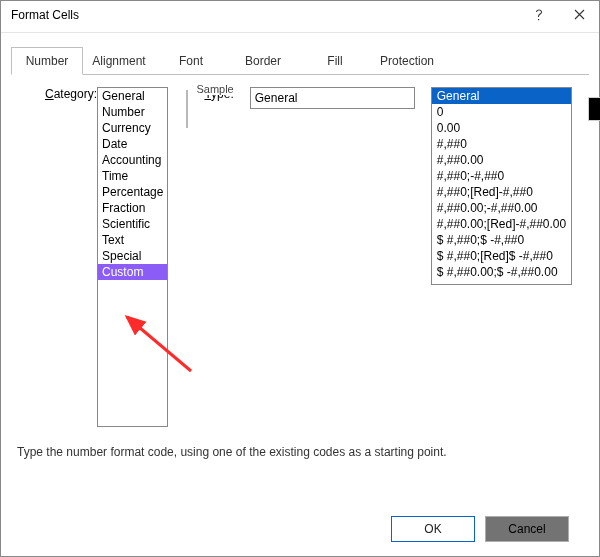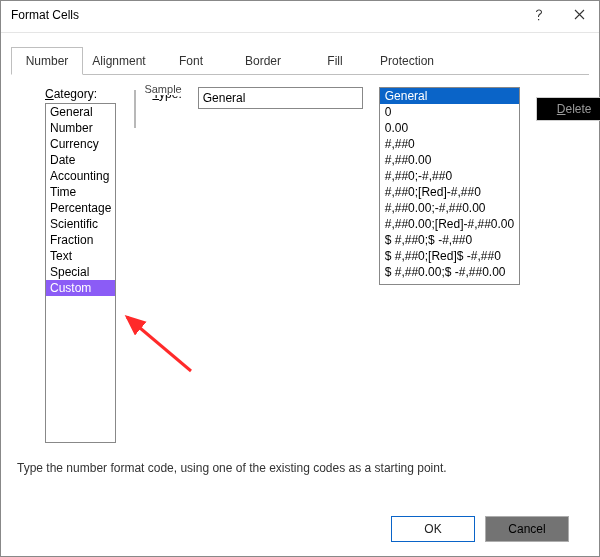--- a/index.html
+++ b/index.html
@@ -7,21 +7,21 @@
   .window { width: 600px; height: 557px; border: 1px solid #888; position: relative; display: flex; flex-direction: column; background: #fff; }
   .titlebar { height: 32px; display: flex; align-items: center; padding: 0 0 4px 10px; border-bottom: 1px solid #e5e5e5; }
   .titlebar .title { flex: 1; font-size: 12px; }
   .titlebar .tbbtn { width: 40px; height: 32px; display: flex; align-items: center; justify-content: center; color: #333; }
   .tabs { display: flex; margin: 14px 10px 0 10px; }
   .tab { padding: 6px 0; width: 72px; text-align: center; border: 1px solid transparent; border-bottom: none; color: #333; cursor: pointer; position: relative; }
   .tab.active { border: 1px solid #bfbfbf; border-bottom: 1px solid #fff; background: #fff; z-index: 2; }
   .tabline { height: 1px; background: #bfbfbf; margin: -1px 10px 0 10px; z-index: 1; }
   .body { flex: 1; padding: 12px 16px 0 16px; display: flex; flex-direction: column; }
   .row1 { display: flex; gap: 18px; }
-  .col-left { width: 165px; display: flex; flex-direction: column; padding-left: 28px; }
+  .col-left { width: 165px; display: flex; flex-direction: row; padding-left: 28px; }
   .col-right { flex: 1; display: flex; flex-direction: row; gap: 16px; }
   .lbl { margin-bottom: 2px; }
   .underline-first::first-letter { text-decoration: underline; }
   .listbox { border: 1px solid #888; height: 340px; overflow-y: scroll; background: #fff; }
   .listbox .item { padding: 1px 4px; cursor: default; white-space: nowrap; }
   .listbox .item.selected { background: #8b5cf6; color: #fff; }
   .sample-box { border: 1px solid #b8b8b8; height: 38px; margin-top: 3px; margin-bottom: 10px; position: relative; }
   .sample-box .sample-lbl { position: absolute; top: -8px; left: 6px; background: #fff; padding: 0 3px; font-size: 11px; color: #444; }
   .type-input { border: 1px solid #888; padding: 3px 4px; margin-bottom: 4px; height: 22px; }
   .typelist { border: 1px solid #888; height: 198px; overflow-y: scroll; background: #fff; }
@@ -71,22 +71,22 @@
       <div class="col-left">
         <div class="lbl underline-first">Category:</div>
         <div class="listbox" id="catlist">
             <div class="item">General</div>
             <div class="item">Number</div>
             <div class="item">Currency</div>
             <div class="item">Date</div>
             <div class="item">Accounting</div>
             <div class="item">Time</div>
             <div class="item">Percentage</div>
+            <div class="item">Fraction</div>
             <div class="item">Scientific</div>
-            <div class="item">Fraction</div>
             <div class="item">Text</div>
             <div class="item">Special</div>
             <div class="item selected">Custom</div>
           </div>
       </div>
       <div class="col-right">
         <div class="sample-box">
           <span class="sample-lbl">Sample</span>
           <span></span>
         </div>

